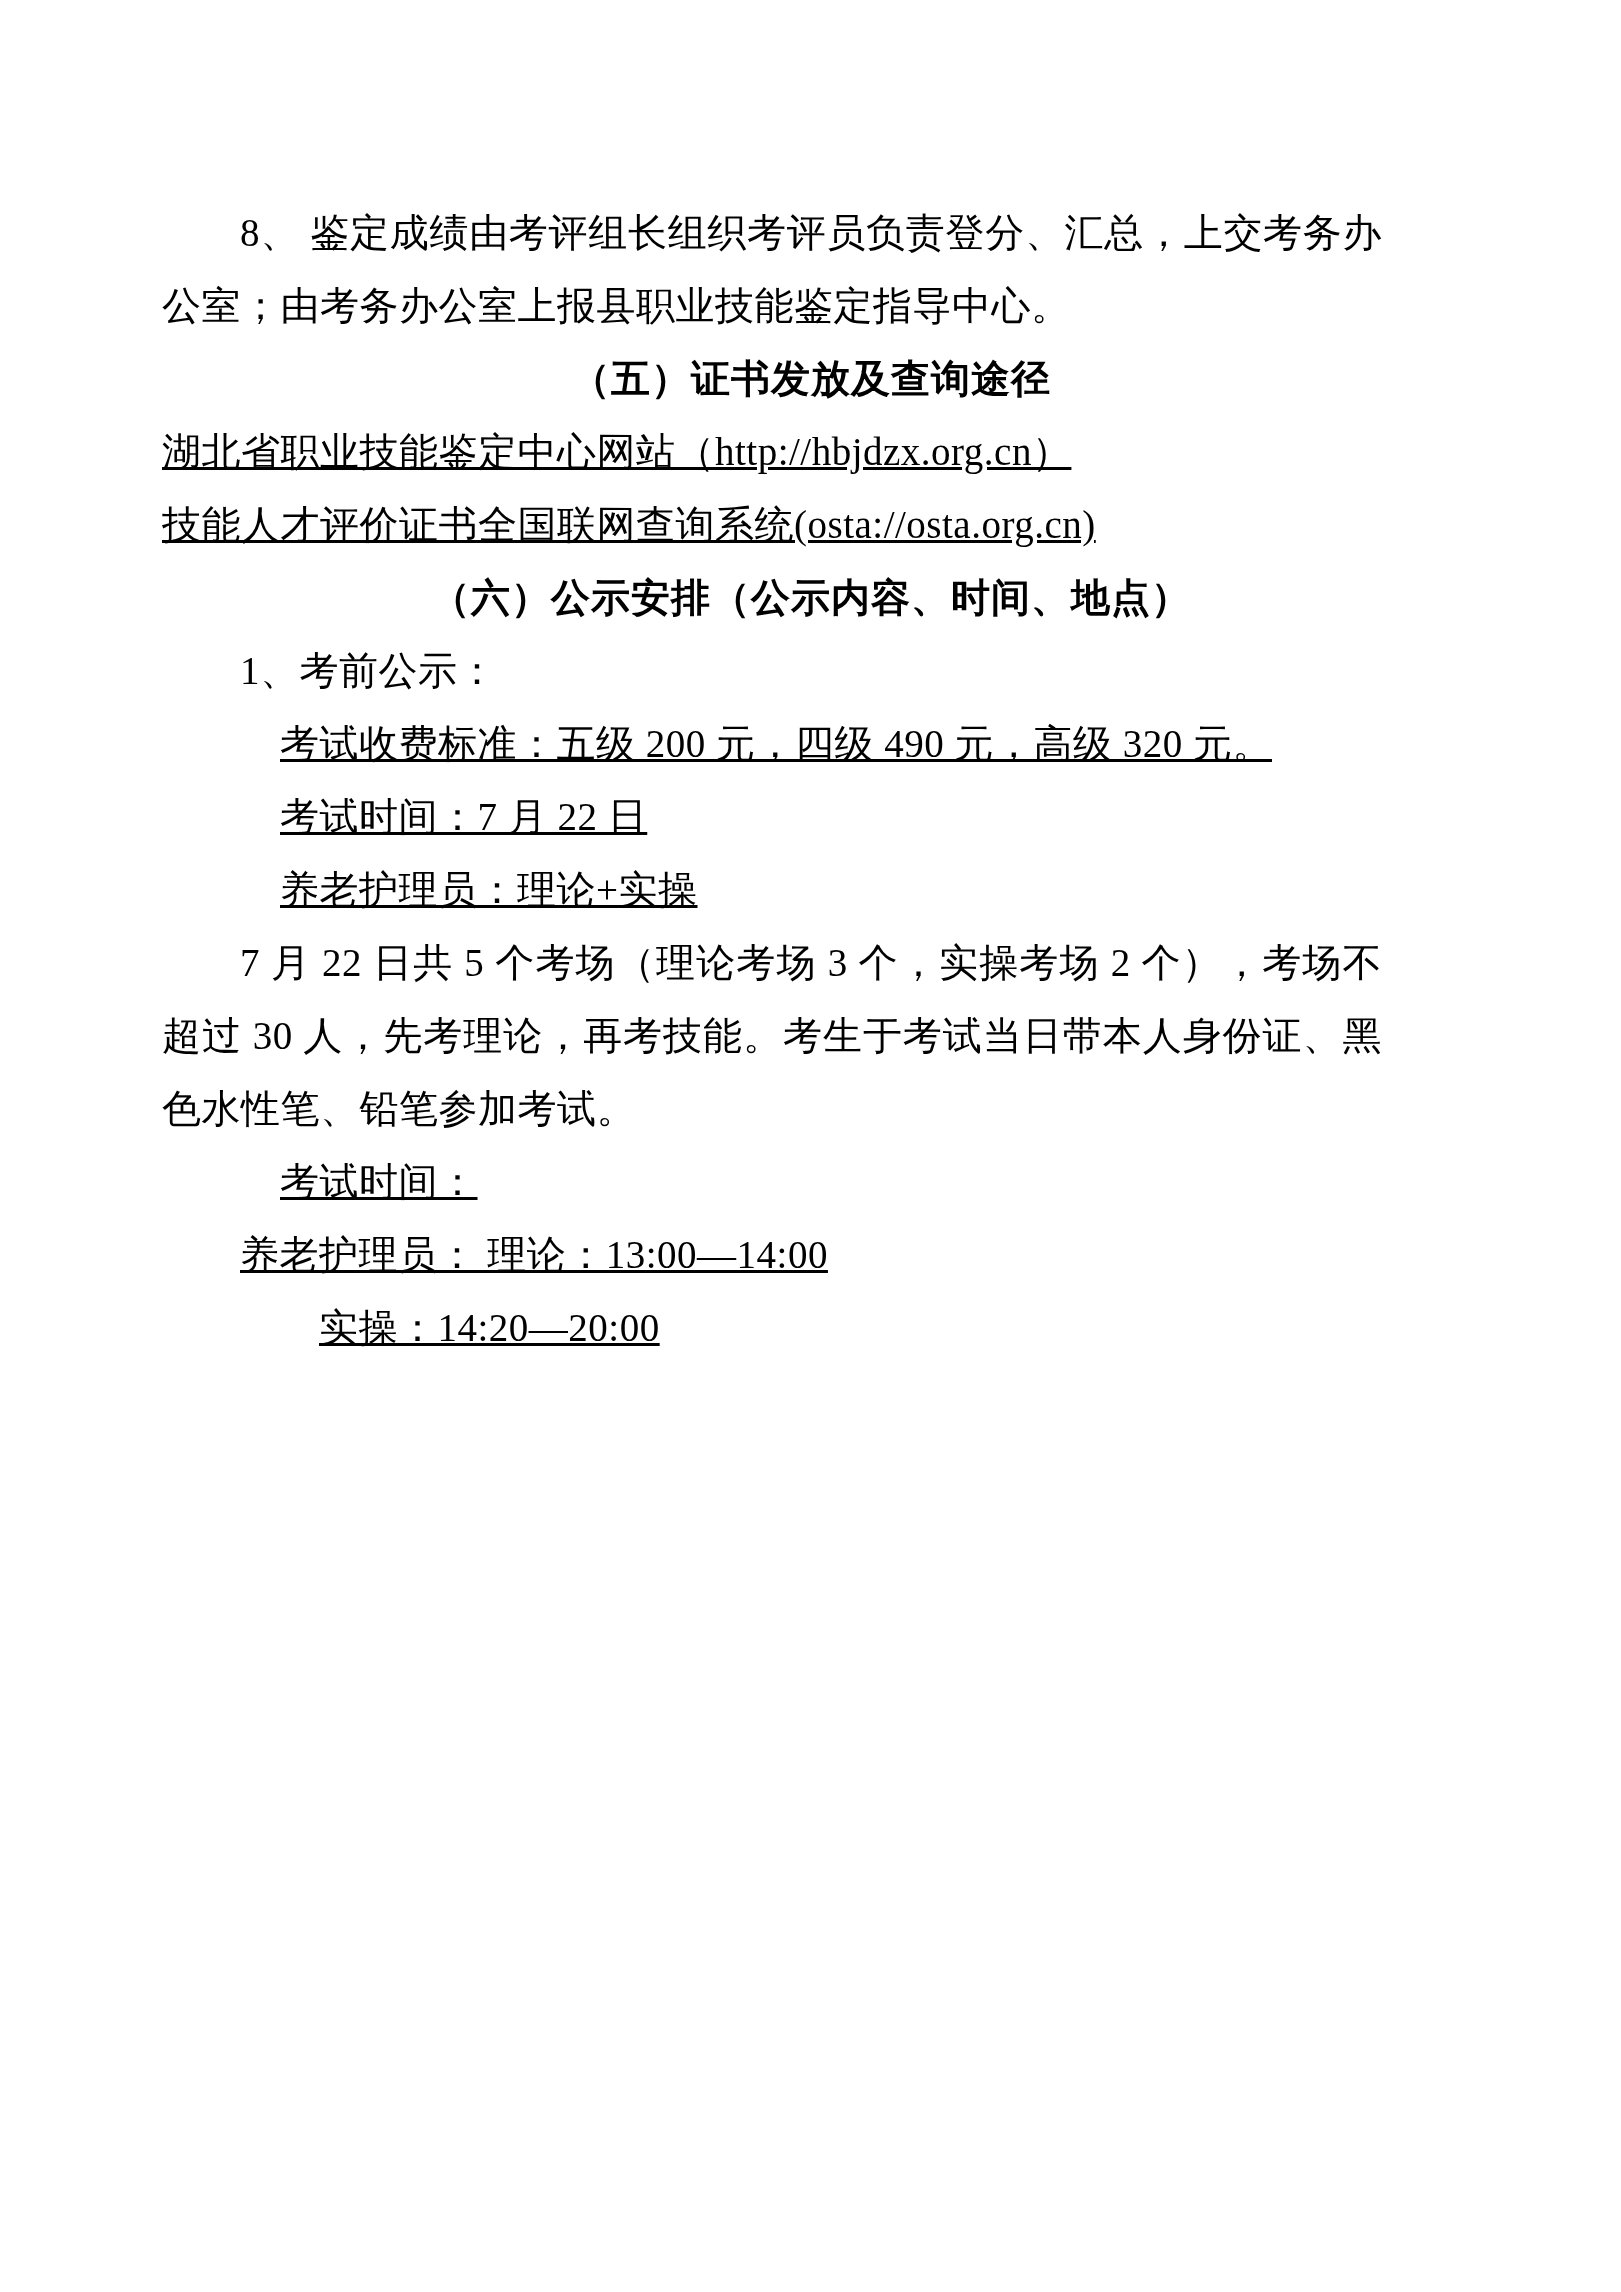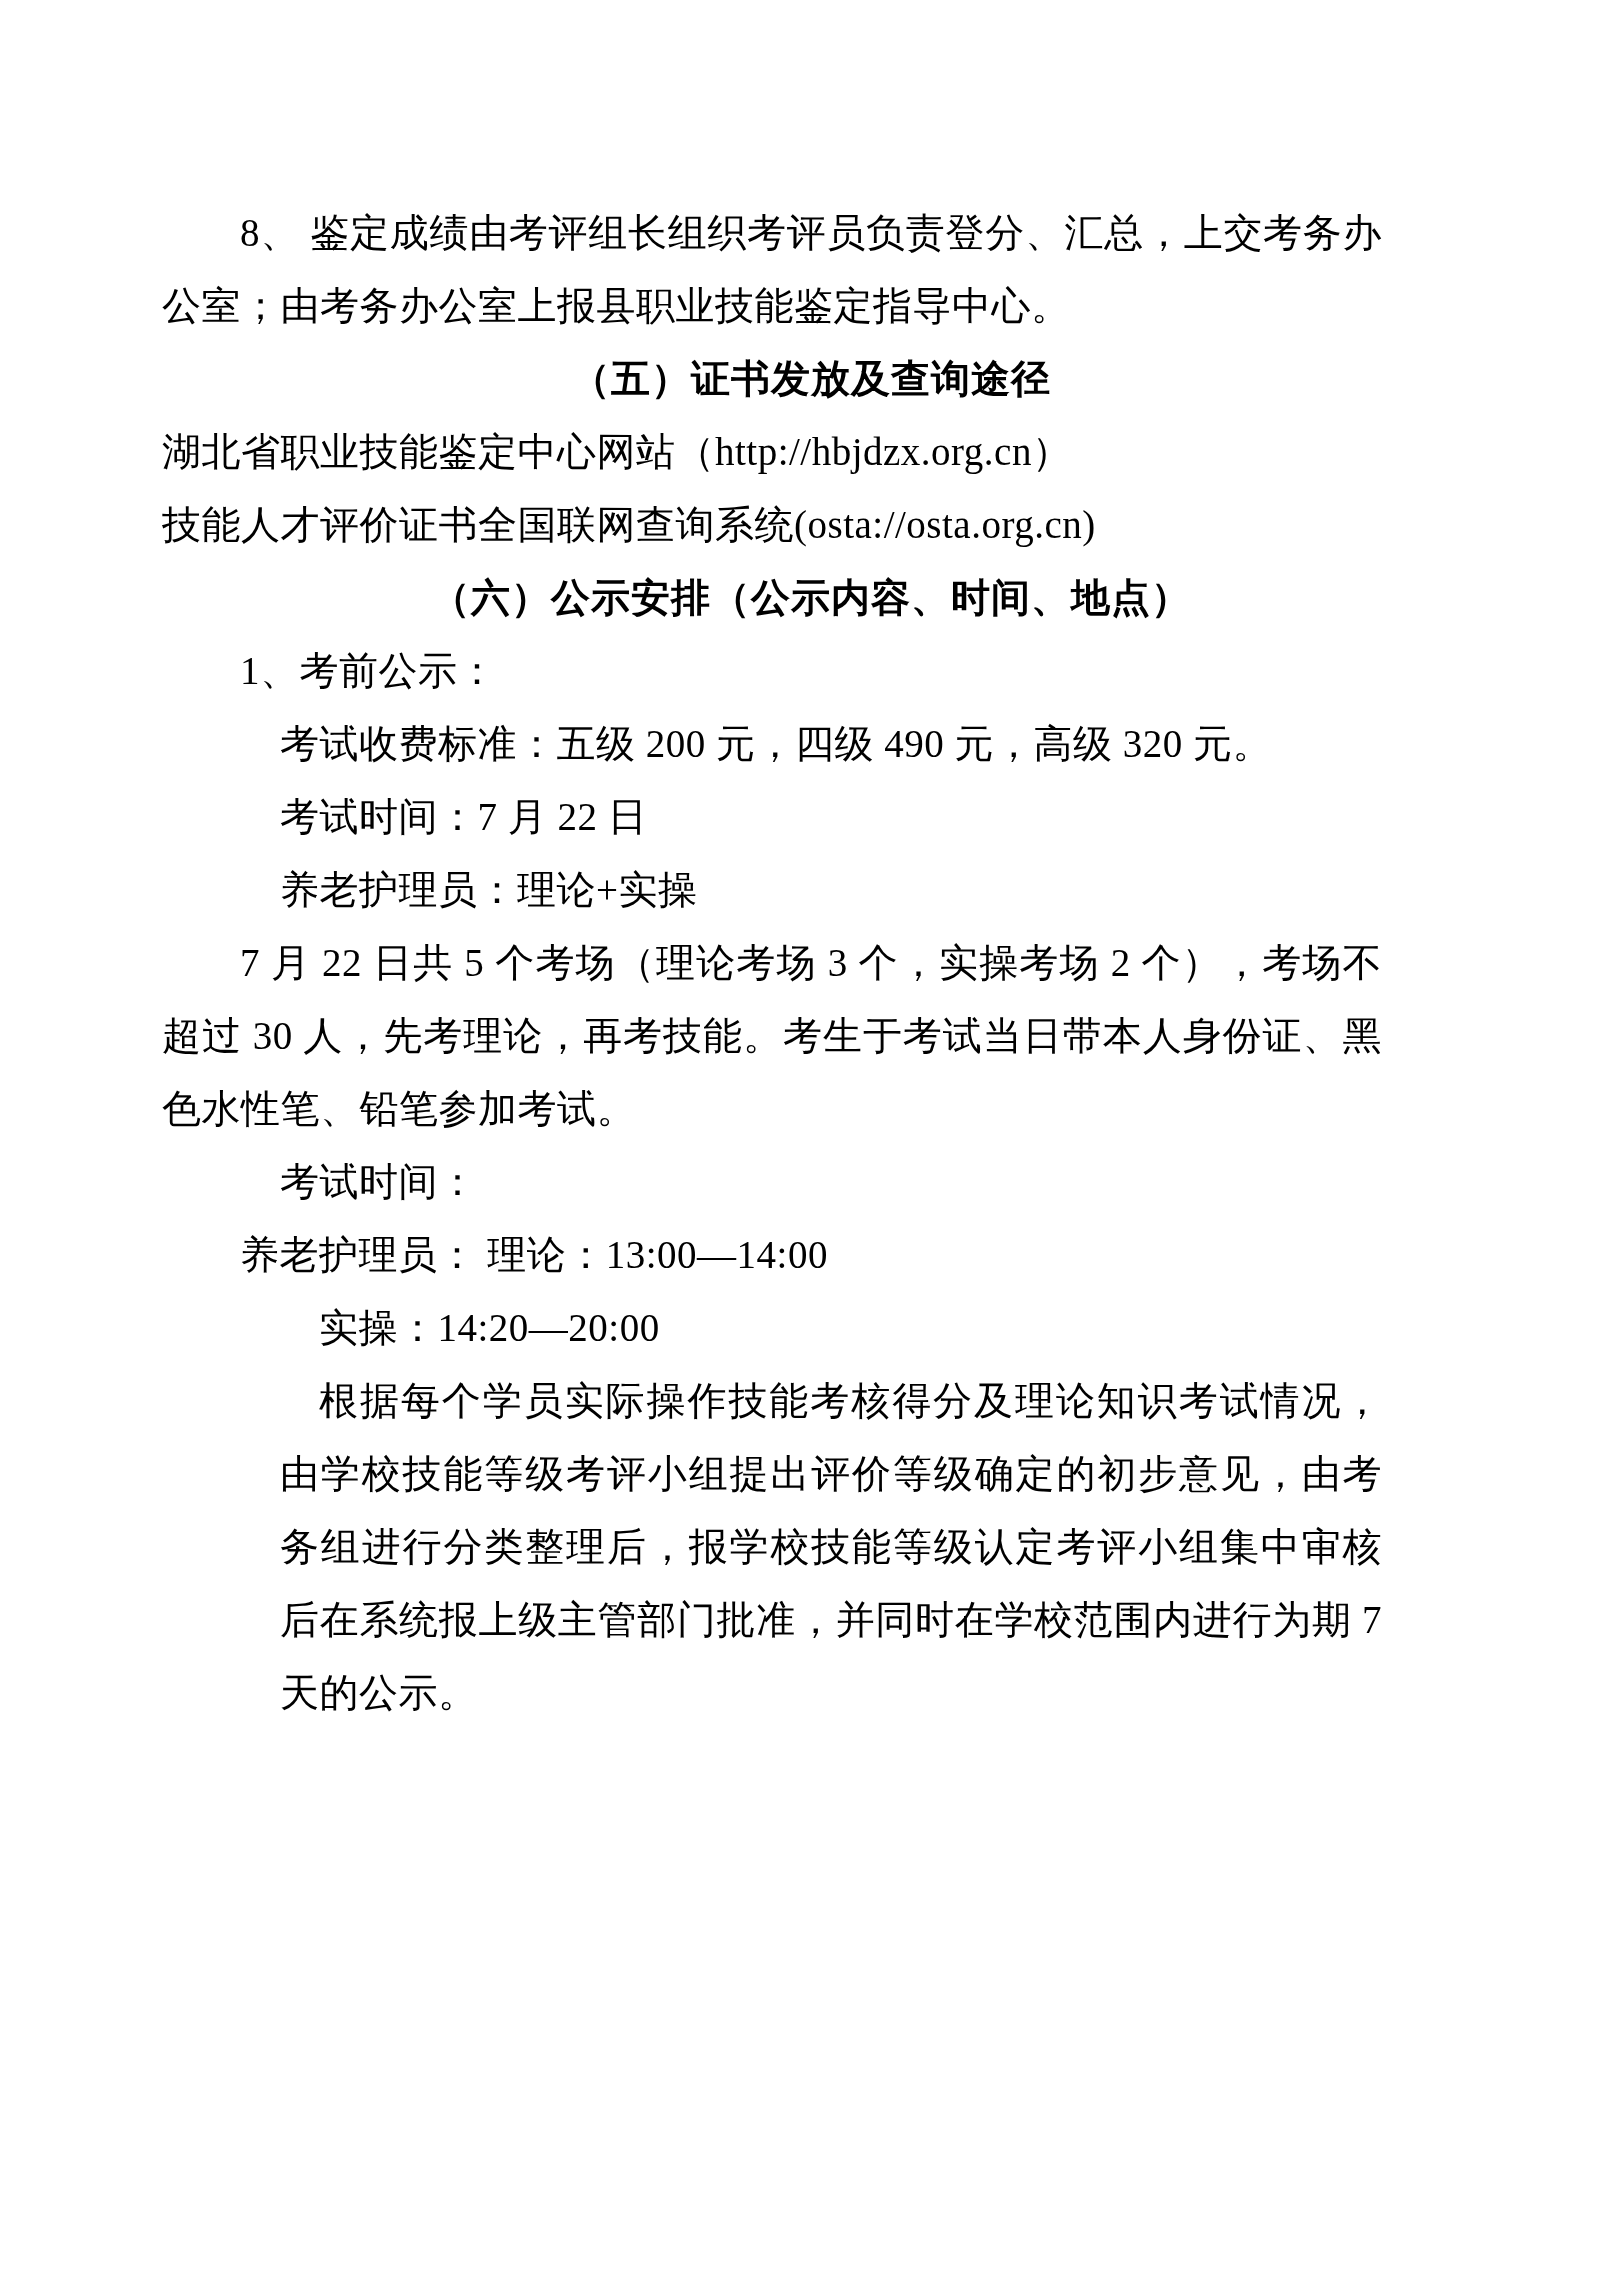--- a/index.html
+++ b/index.html
@@ -40,21 +40,21 @@
   .indent-h3 { padding-left: 157px; }
   .heading {
     font-size: 39px;
     line-height: 73px;
     font-weight: bold;
     margin: 0;
     text-indent: 78px;
     letter-spacing: 1px;
     text-align: center;
   }
-  .no-indent { text-indent: 0; }
+  .no-indent { text-indent: 0; text-decoration: underline; }
 </style>
 </head>
 <body>
 
 <div class="page">
   <div class="doc-body">
 
     <p class="p indent2">8、 鉴定成绩由考评组长组织考评员负责登分、汇总，上交考务办公室；由考务办公室上报县职业技能鉴定指导中心。</p>
 
     <p class="heading">（五）证书发放及查询途径</p>
@@ -76,17 +76,16 @@
     <p class="p indent2">7 月 22 日共 5 个考场（理论考场 3 个，实操考场 2 个），考场不超过 30 人，先考理论，再考技能。考生于考试当日带本人身份证、黑色水性笔、铅笔参加考试。</p>
 
     <p class="p indent-h2 no-indent">考试时间：</p>
 
     <p class="p indent-h no-indent">养老护理员：  理论：13:00—14:00</p>
 
     <p class="p indent-h3 no-indent">实操：14:20—20:00</p>
 
 
 
-    <p class="p indent-h2 no-indent" style="text-indent:39px">根据每个学员实际操作技能考核得分及理论知识考试情况，由学校技能等级考评小组提出评价等级确定的初步意见，由考务组进行分类整理后，报学校技能等级认定考评小组集中审核后在系统报上级主管部门批准，并同时在学校范围内进行为期 7 天的公示。</p>
 
   </div>
 </div>
 
 
 </body></html>

